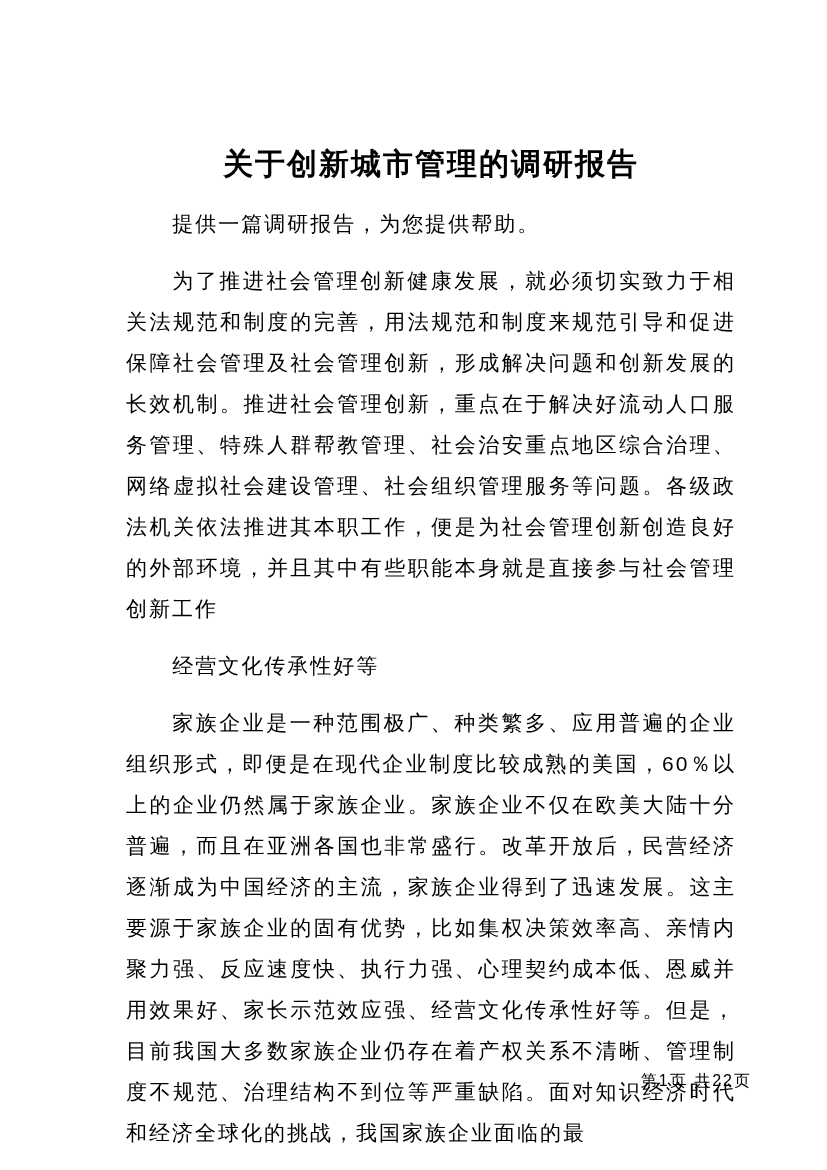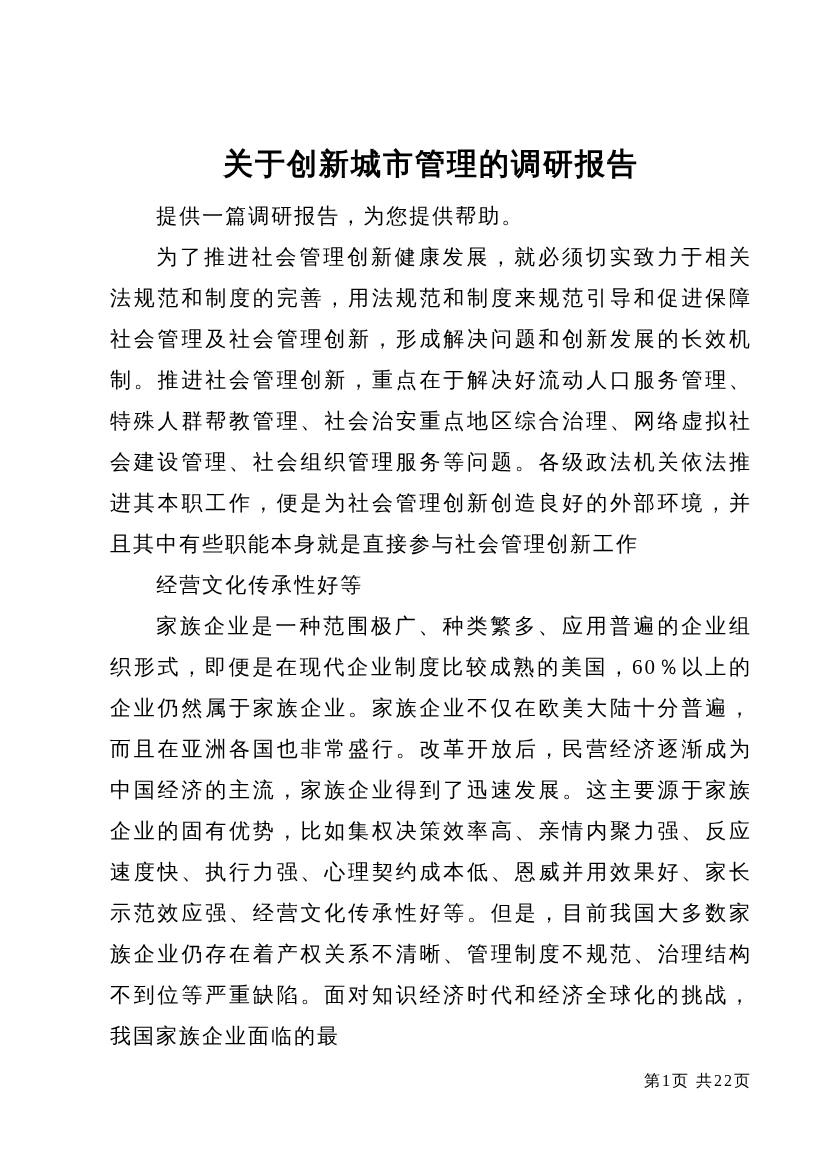--- a/index.html
+++ b/index.html
@@ -7,36 +7,36 @@
     padding: 0;
     background: #ffffff;
   }
   .page {
     position: relative;
     width: 827px;
     height: 1170px;
     margin: 0 auto;
     background: #ffffff;
     color: #000000;
-    font-family: Liberation Serif, serif;
+    font-family: Liberation Sans, sans-serif;
     box-sizing: border-box;
     padding: 140px 75px 0 110px;
     overflow: hidden;
   }
   .doc-title {
     margin: 0 0 9px 0;
     font-size: 30px;
     font-weight: bold;
     line-height: 47px;
     text-align: center;
     letter-spacing: 2px;
     white-space: nowrap;
   }
   .doc-body p {
-    margin: 0;
+    margin: 16px;
     font-size: 21px;
     line-height: 41px;
     letter-spacing: 2px;
     text-align: justify;
     text-justify: inter-ideograph;
     text-indent: 2.2em;
   }
   .doc-footer {
     position: absolute;
     top: 1069px;

